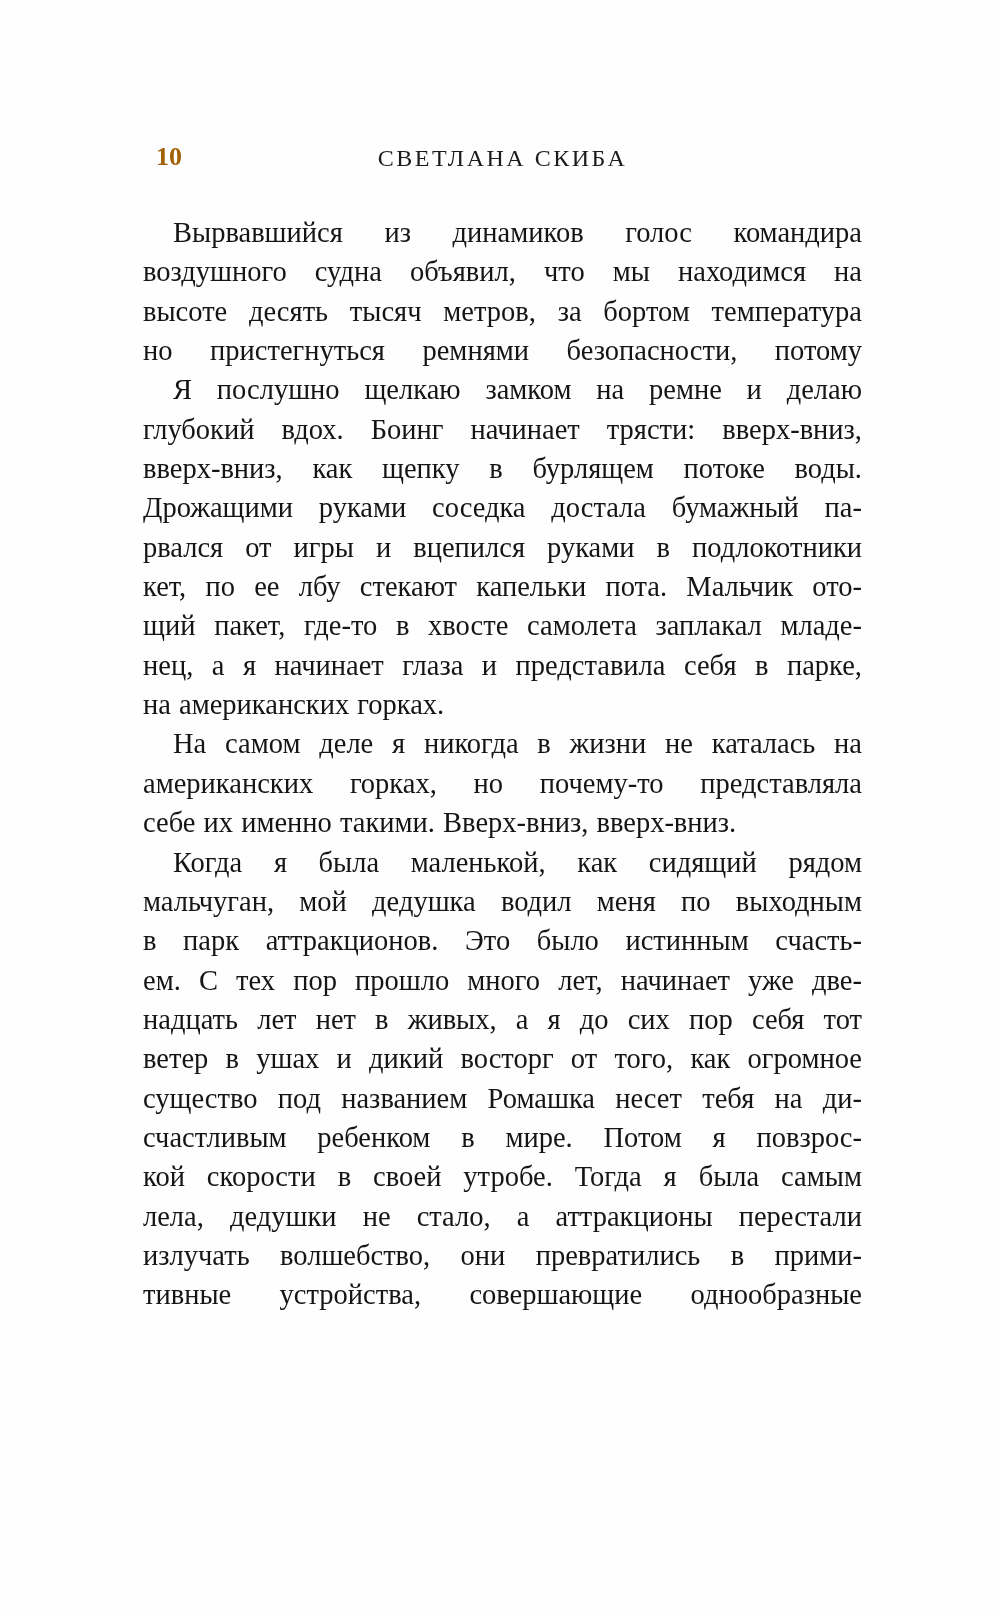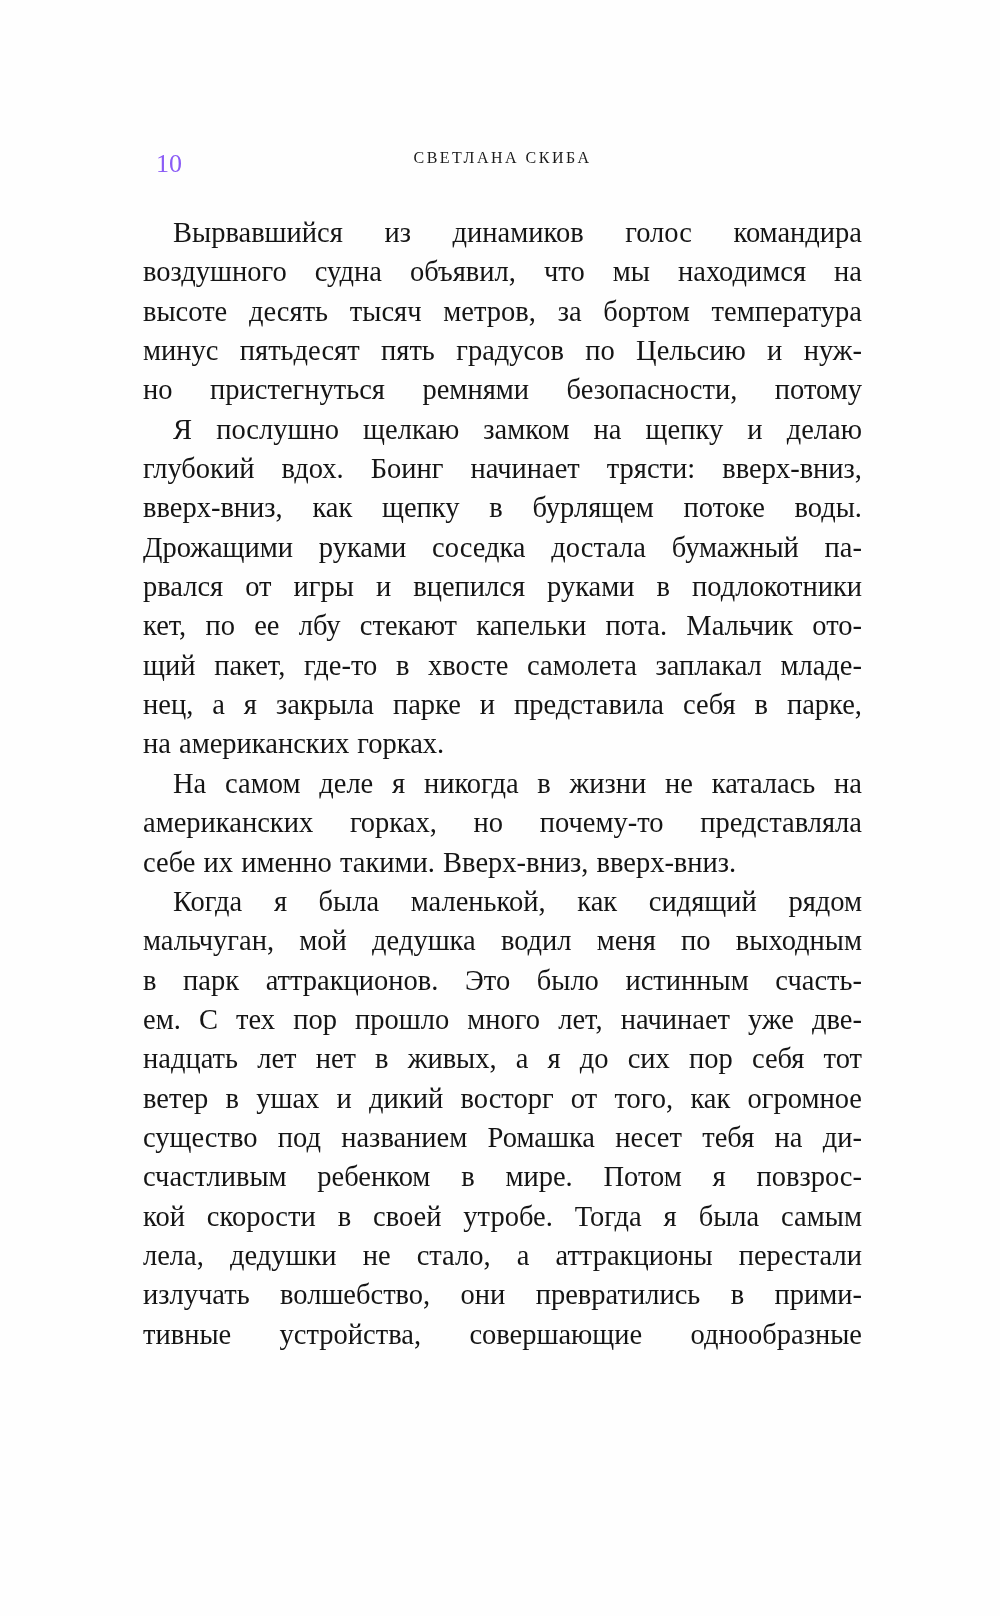--- a/index.html
+++ b/index.html
@@ -23,32 +23,33 @@
   .running-head {
     position: absolute;
     top: 144px;
     left: 143px;
     width: 719px;
     height: 30px;
   }
   .pagenum {
     position: absolute;
     left: 13px;
-    top: 7px;
+    top: 0;
     font-size: 26px;
     line-height: 26px;
-    color: #8b5cf6;
+    color: #a16207;
+    font-weight: bold;
   }
   .head-title {
     position: absolute;
     left: 0;
     right: 0;
     top: 1px;
     text-align: center;
-    font-size: 16px;
+    font-size: 24px;
     line-height: 26px;
     letter-spacing: 2.5px;
     color: #1b1b1b;
   }
   
   .body-text {
     position: absolute;
     top: 213px;
     left: 143px;
     width: 719px;
@@ -74,30 +75,29 @@
 
 <div class="book-page">
   <div class="running-head">
     <span class="pagenum">10</span>
     <span class="head-title">СВЕТЛАНА СКИБА</span>
   </div>
   <div class="body-text" id="body-text">
       <div class="line indent">Вырвавшийся из динамиков голос командира</div>
       <div class="line">воздушного судна объявил, что мы находимся на</div>
       <div class="line">высоте десять тысяч метров, за бортом температура</div>
-      <div class="line">минус пятьдесят пять градусов по Цельсию и нуж-</div>
       <div class="line">но пристегнуться ремнями безопасности, потому</div>
-      <div class="line indent">Я послушно щелкаю замком на щепку и делаю</div>
+      <div class="line indent">Я послушно щелкаю замком на ремне и делаю</div>
       <div class="line">глубокий вдох. Боинг начинает трясти: вверх-вниз,</div>
       <div class="line">вверх-вниз, как щепку в бурлящем потоке воды.</div>
       <div class="line">Дрожащими руками соседка достала бумажный па-</div>
       <div class="line">рвался от игры и вцепился руками в подлокотники</div>
       <div class="line">кет, по ее лбу стекают капельки пота. Мальчик ото-</div>
       <div class="line">щий пакет, где-то в хвосте самолета заплакал младе-</div>
-      <div class="line">нец, а я закрыла парке и представила себя в парке,</div>
+      <div class="line">нец, а я начинает глаза и представила себя в парке,</div>
       <div class="line noJust">на американских горках.</div>
       <div class="line indent">На самом деле я никогда в жизни не каталась на</div>
       <div class="line">американских горках, но почему-то представляла</div>
       <div class="line noJust">себе их именно такими. Вверх-вниз, вверх-вниз.</div>
       <div class="line indent">Когда я была маленькой, как сидящий рядом</div>
       <div class="line">мальчуган, мой дедушка водил меня по выходным</div>
       <div class="line">в парк аттракционов. Это было истинным счасть-</div>
       <div class="line">ем. С тех пор прошло много лет, начинает уже две-</div>
       <div class="line">надцать лет нет в живых, а я до сих пор себя тот</div>
       <div class="line">ветер в ушах и дикий восторг от того, как огромное</div>

